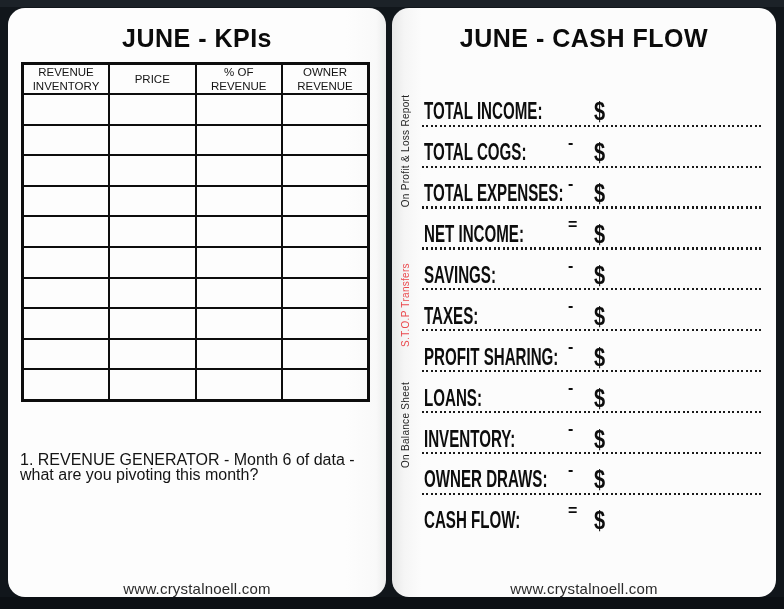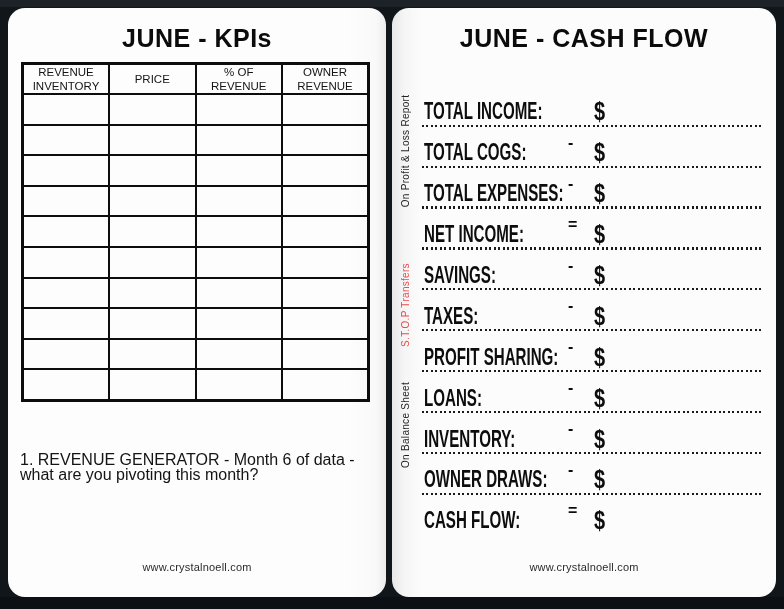--- a/index.html
+++ b/index.html
@@ -30,22 +30,22 @@
   table.kpi th{
     height:28px;font-weight:normal;font-size:11.5px;line-height:1.22;
     color:#151515;text-align:center;vertical-align:middle;
   }
   table.kpi td{height:28.6px;}
 
   .notes{position:absolute;left:12px;top:444px;width:358px;color:#141414;}
   .notes p{margin:0 0 5px 0;font-size:16px;line-height:15px;}
 
   .footer{
-    position:absolute;bottom:24px;left:0;width:100%;text-align:center;
-    font-size:11px;color:#2b2b2b;letter-spacing:0.2px;
+    position:absolute;bottom:0;left:0;width:100%;text-align:center;
+    font-size:15px;color:#2b2b2b;letter-spacing:0.2px;
   }
 
   
   .cfrows{position:absolute;left:30px;top:72px;width:340px;margin-top:11px;}
   .cfrow{position:relative;height:40.9px;}
   .cfrow .lbl{
     position:absolute;left:2px;top:50%;
     transform:translateY(-50%) scaleX(0.63);transform-origin:left center;
     font-size:24px;font-weight:bold;color:#0d0d0d;white-space:nowrap;letter-spacing:0;
   }

